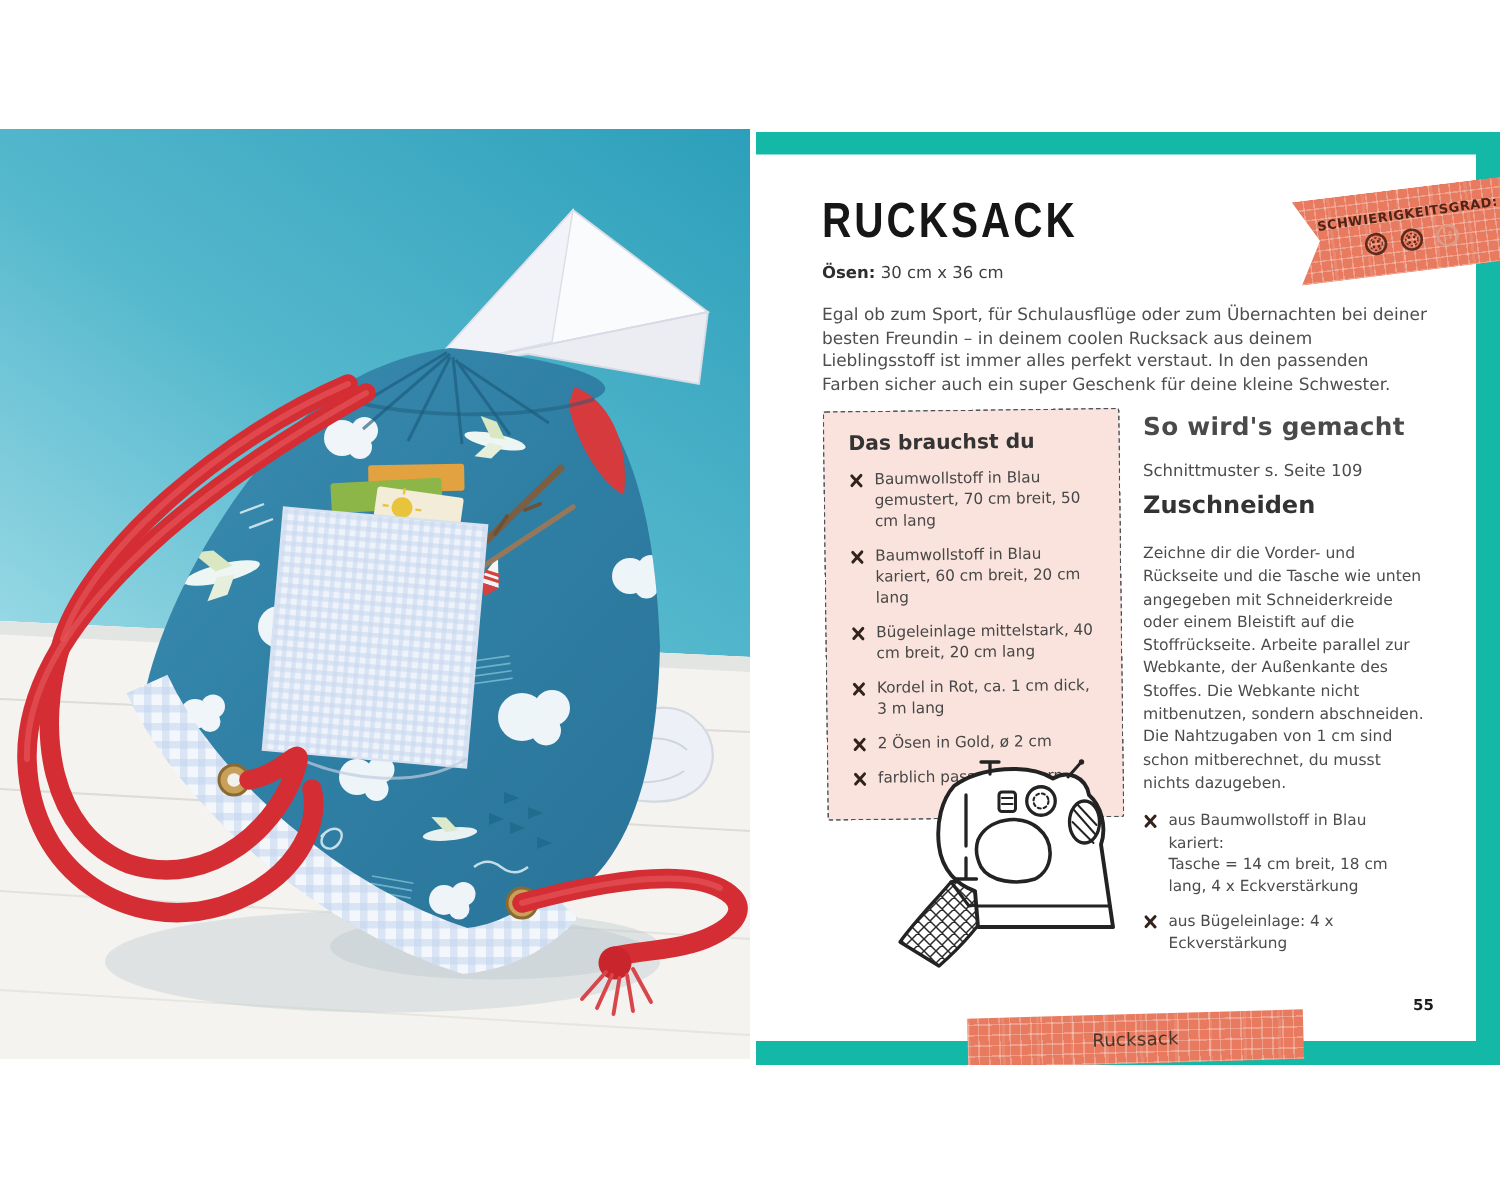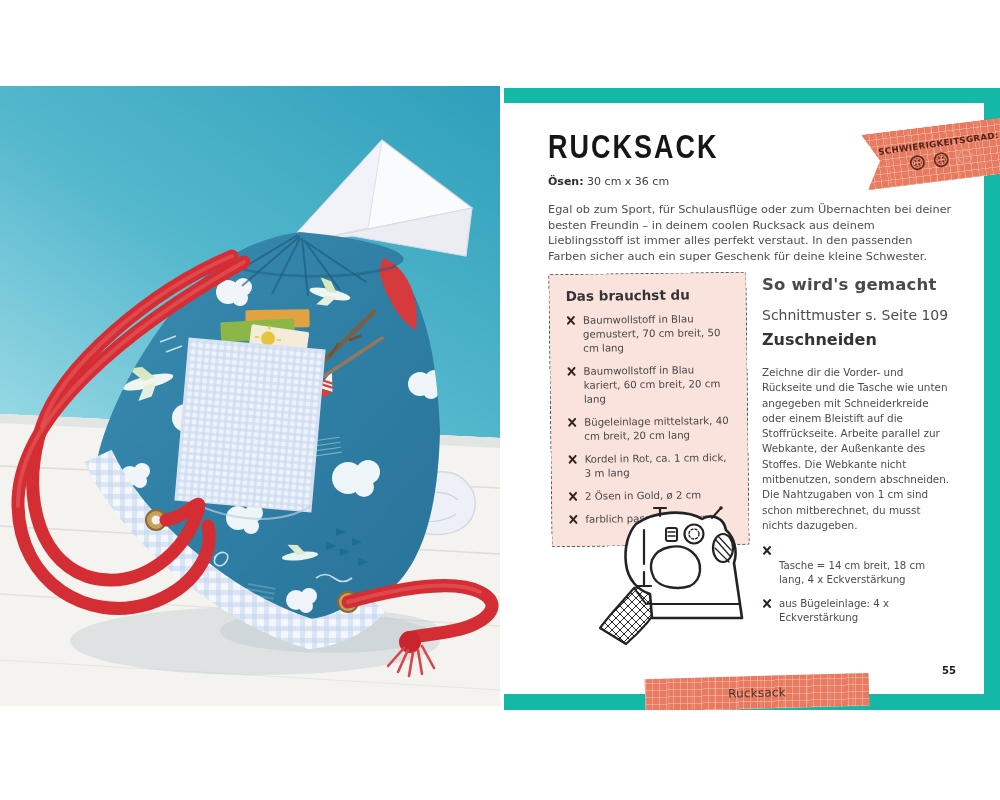--- a/index.html
+++ b/index.html
@@ -29,21 +29,21 @@
   
   .xmark{flex:0 0 9px;position:relative;width:9px;height:11px;margin-top:1px;}
   .xmark::before,.xmark::after{content:"";position:absolute;left:3.5px;top:0;width:2.4px;height:11px;
     background:#33231d;border-radius:1px;}
   .xmark::before{transform:rotate(42deg);}
   .xmark::after{transform:rotate(-42deg);}
 
   
   .instructions{position:absolute;left:258px;top:172px;width:188px;color:#4c4c4c;}
   .instructions h2{margin:0;font-size:16.5px;font-weight:600;color:#4a4a4a;letter-spacing:0.2px;}
-  .patternnote{margin-top:13px;font-size:14px;}
+  .patternnote{margin-top:13px;font-size:11px;}
   .steptitle{margin-top:7px;font-size:16px;font-weight:700;color:#333;}
   .steptext{margin-top:16px;font-size:10.4px;line-height:15.3px;}
   .cutlist{margin-top:11px;}
   .cutlist li{display:flex;gap:8px;margin-bottom:9px;font-size:10.2px;line-height:14.5px;}
   .cutlist .detail:empty{display:none;}
 
   .machine{position:absolute;left:88px;top:403px;width:170px;height:145px;}
 
   .pagenum{position:absolute;right:28px;top:562px;font-size:10px;font-weight:700;color:#1c1c1c;}
 
@@ -328,21 +328,21 @@
     </div>
 
     <div class="instructions">
       <h2>So wird's gemacht</h2>
       <div class="patternnote">Schnittmuster s. Seite 109</div>
       <div class="steptitle">Zuschneiden</div>
       <div class="steptext">Zeichne dir die Vorder- und Rückseite und die Tasche wie unten angegeben mit Schneiderkreide oder einem Bleistift auf die Stoffrückseite. Arbeite parallel zur Webkante, der Außenkante des Stoffes. Die Webkante nicht mitbenutzen, sondern abschneiden. Die Nahtzugaben von 1 cm sind schon mitberechnet, du musst nichts dazugeben.</div>
       <ul class="cutlist">
         <li>
             <span class="xmark"></span>
-          <span><br>
+          <span><span>aus Baumwollstoff in Blau kariert:</span><br>
           <span class="detail">Tasche = 14 cm breit, 18 cm lang, 4 x Eckverstärkung</span></span>
           </li>
         <li>
             <span class="xmark"></span>
           <span><span>aus Bügeleinlage: 4 x Eckverstärkung</span></span>
           </li>
       </ul>
     </div>
 
     <div class="machine">

